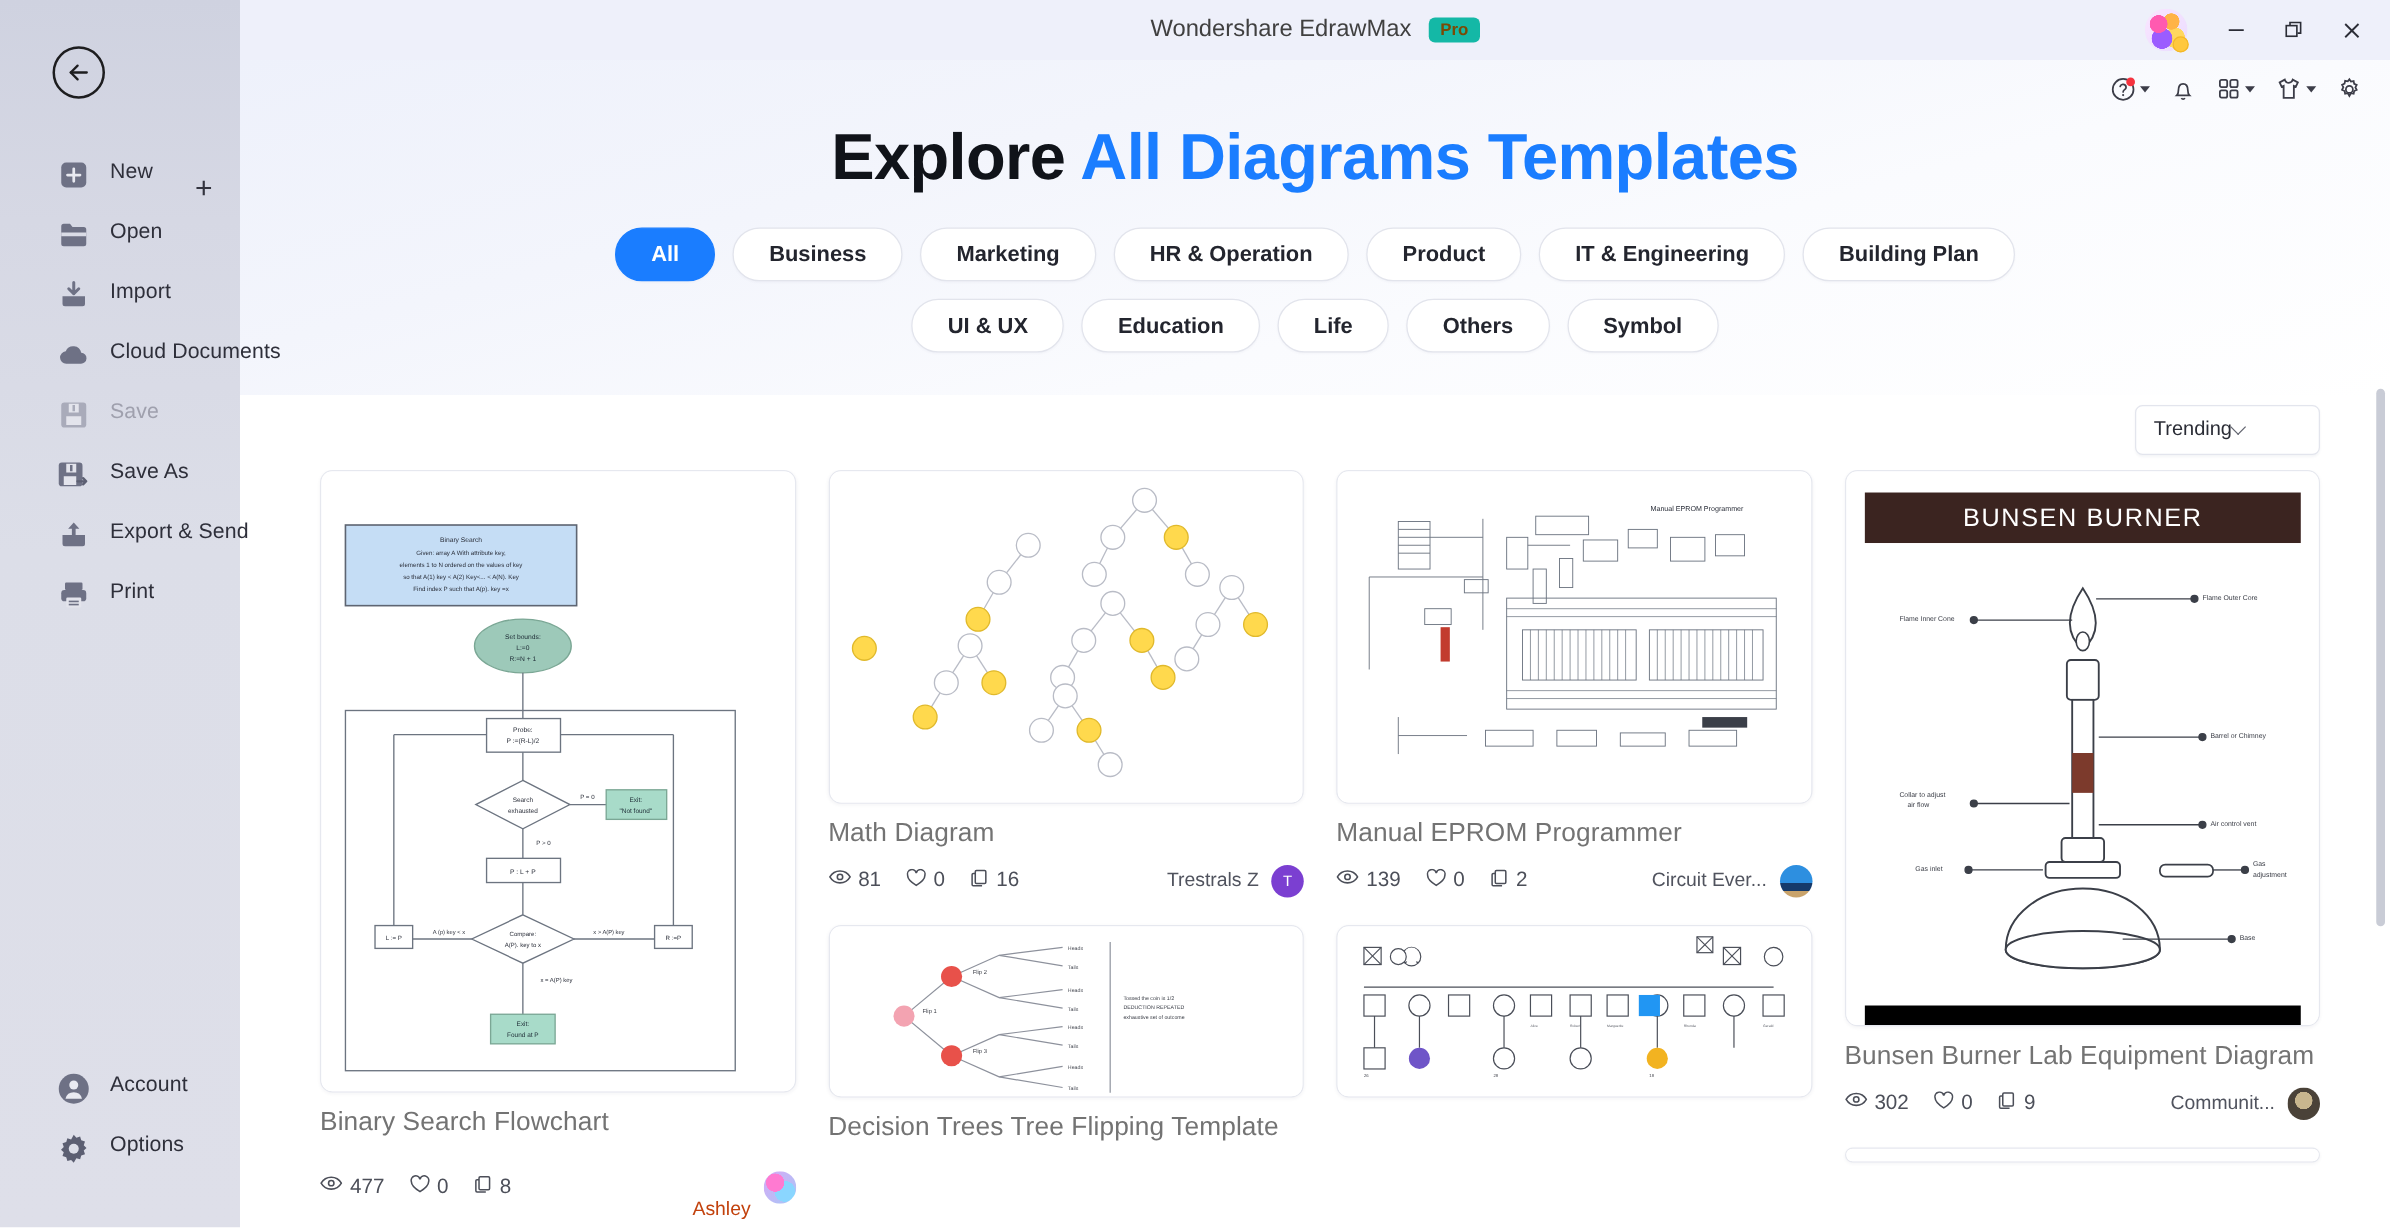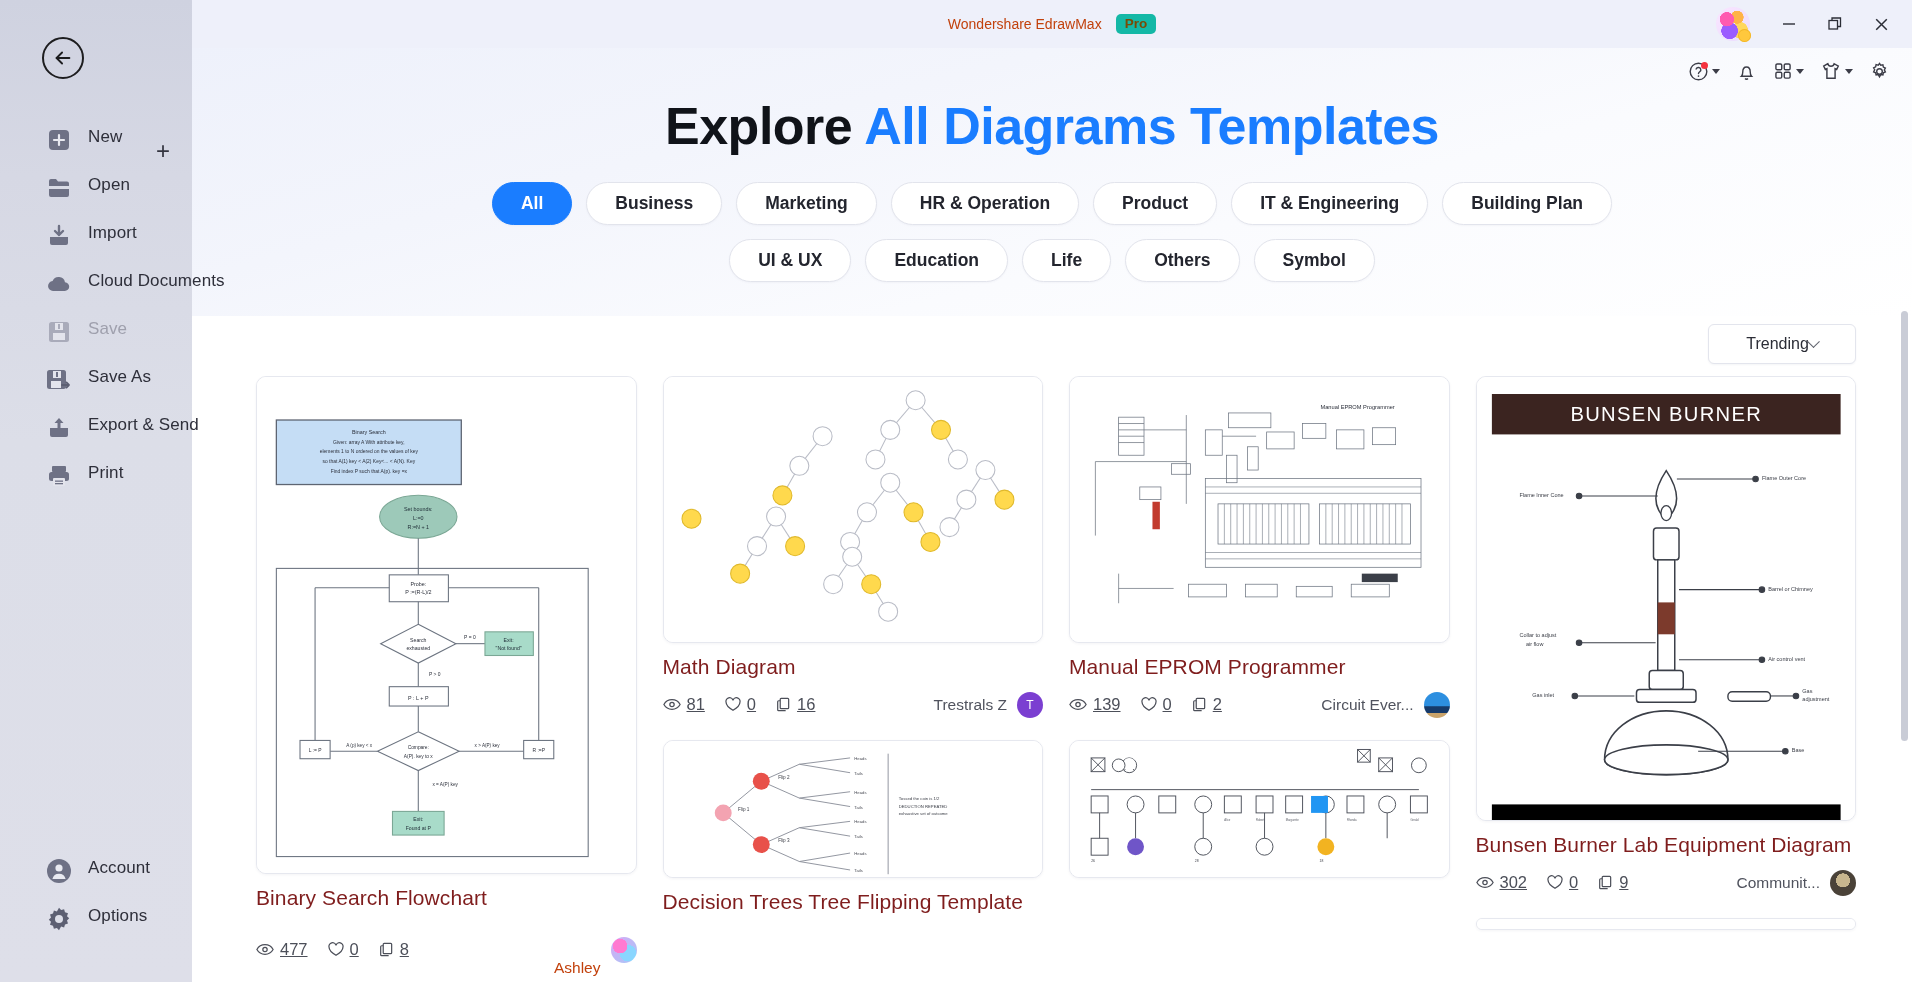--- a/index.html
+++ b/index.html
@@ -46,21 +46,21 @@
   #main {
     flex: 1; height: 982px; position: relative; overflow: hidden;
     background: #ffffff;
   }
   #titlebar {
     height: 48px; width: 100%;
     background: #eef0fa;
     display: flex; align-items: center; justify-content: center;
     position: relative;
   }
-  .app-title { font-size: 14px; color: #c2410c; z-index: 2; }
+  .app-title { font-size: 19px; color: #404040; z-index: 2; }
   .pro-badge {
     margin-left: 14px; background: #14b8a6; color: #7a4a05;
     font-size: 13.5px; font-weight: bold; border-radius: 5px;
     padding: 2px 9px 3px; z-index: 2;
   }
   .win-ctrls { position: absolute; right: 8px; top: 0; height: 48px; display: flex; align-items: center; z-index: 3;}
   .win-btn { width: 46px; height: 40px; display: flex; align-items: center; justify-content: center; cursor: pointer; }
   .avatar-top {
     width: 34px; height: 34px; border-radius: 50%; margin-right: 16px;
     background:
@@ -107,45 +107,45 @@
     box-shadow: 0 1px 2px rgba(40,50,90,.04);
     font-weight: bold;
   }
   .pill.sel { background: #1a7dff; border-color:#1a7dff; color:#fff; }
   .pill-row.second { margin-top: 14px; }
 
   #sortbar { position: relative; height: 60px; }
   #sort-select {
     position: absolute; right: 56px; top: 8px;
     width: 148px; height: 40px; border: 1px solid #e3e5ed; border-radius: 6px;
-    background: #fff; display: flex; align-items: center; justify-content: center;
+    background: #fff; display: flex; align-items: center; justify-content: flex-start;
     padding: 0 14px; font-size: 16px; color: #2b2d36; cursor: pointer;
     box-shadow: 0 1px 2px rgba(40,50,90,.05);
   }
   .chev { width: 9px; height: 9px; border-right: 1.6px solid #60636e; border-bottom: 1.6px solid #60636e;
           transform: rotate(45deg) translate(-2px,-2px); }
 
   
   #grid {
     position: absolute; left: 0; right: 0; top: 328px; bottom: 0;
     padding: 0 56px 0 64px; overflow: hidden;
   }
   .cols { display: flex; gap: 26px; align-items: flex-start; }
   .col { flex: 1 1 0; display: flex; flex-direction: column; gap: 22px; min-width: 0; }
   .card { width: 100%; cursor: pointer; }
   .thumb {
     width: 100%; border: 1px solid #e6e8ef; border-radius: 10px; background: #fff;
     overflow: hidden; position: relative; box-shadow: 0 1px 3px rgba(30,40,80,.05);
   }
   .card-title {
-    margin-top: 11px; font-size: 21px; color: #7f1d1d; line-height: 1.28;
+    margin-top: 11px; font-size: 21px; color: #737373; line-height: 1.28;
     letter-spacing: .1px;
   }
   .meta { margin-top: 11px; display:flex; align-items:center; gap: 0; font-size: 16.5px; color: #4c4f59;}
-  .meta .stat { display:flex; align-items:center; gap: 6px; margin-right: 20px; text-decoration: underline; }
+  .meta .stat { display:flex; gap: 6px; margin-right: 20px; }
   .meta .spacer { flex: 1; }
   .author { font-size: 15.5px; color: #50535e; margin-right: 10px; white-space: nowrap; }
   .author.pinkish { color: #c2410c; margin-top: 36px; }
   .av { width: 26px; height: 26px; border-radius: 50%; flex: 0 0 26px; display:flex;
         align-items:center; justify-content:center; font-size: 12px; color:#fff; }
 
   
   .art { width: 100%; display: block; }
 
   

